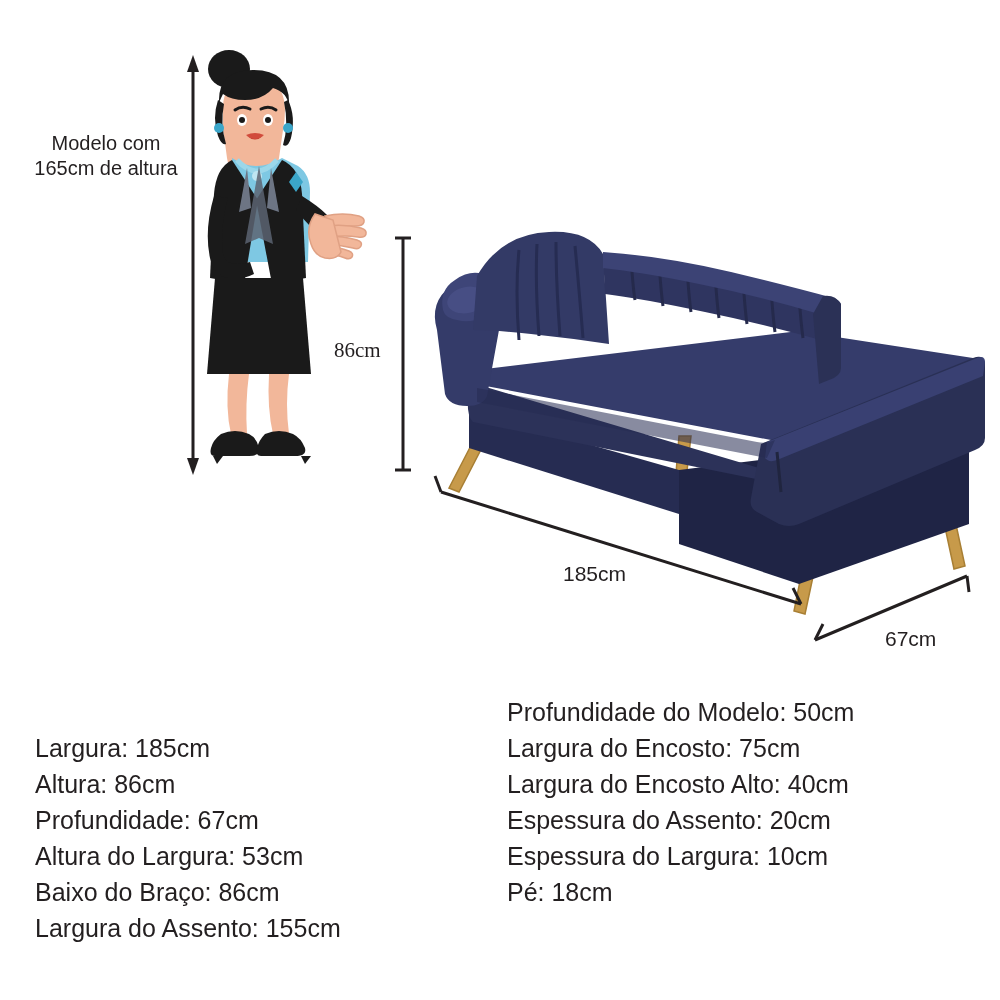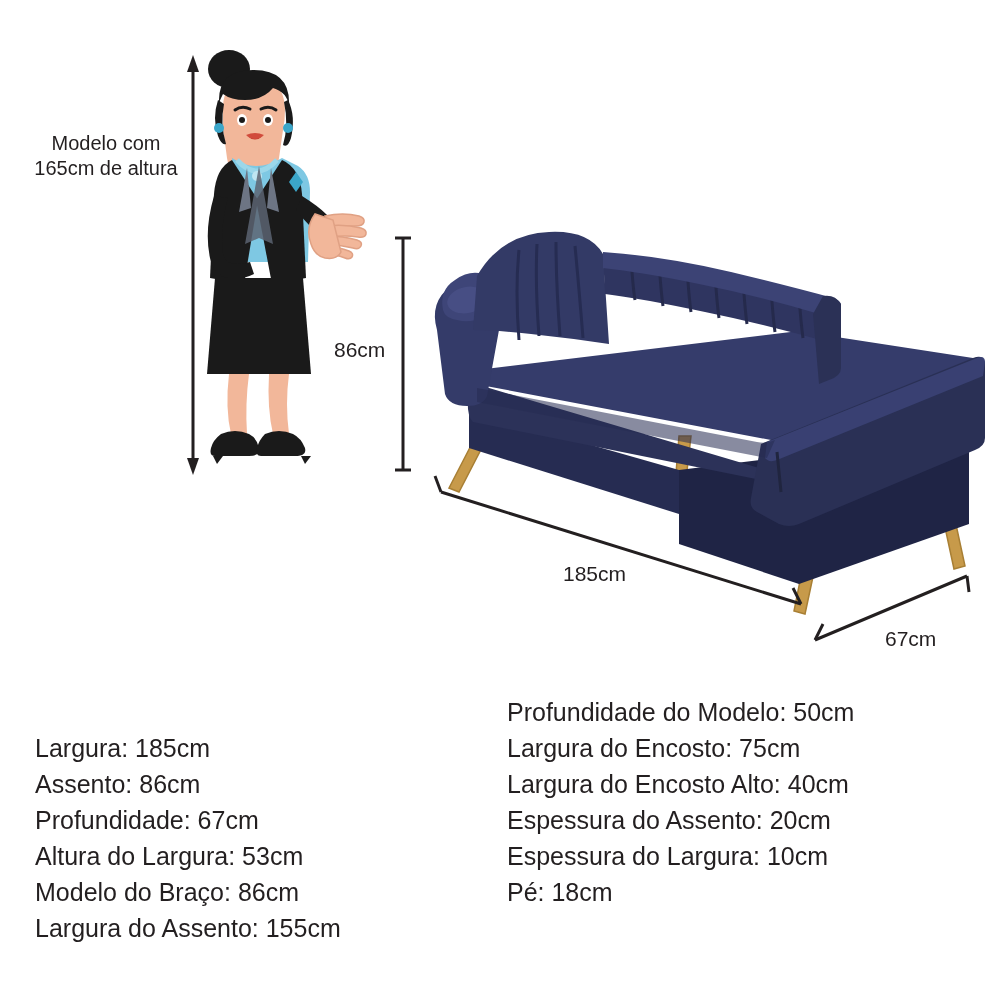--- a/index.html
+++ b/index.html
@@ -33,21 +33,21 @@
     line-height: 25px;
     color: #231f20;
   }
 
   
   .dim-text {
     font-size: 21px;
     color: #231f20;
     white-space: nowrap;
   }
-  .dim-86 { left: 327px; top: 338px; }
+  .dim-86 { left: 327px; top: 338px; font-family: Liberation Serif, serif; }
   .dim-185 { left: 556px; top: 562px; }
   .dim-67 { left: 878px; top: 627px; }
 
   
   .spec-col {
     font-size: 25px;
     line-height: 36px;
     color: #231f20;
     white-space: nowrap;
   }
@@ -210,24 +210,24 @@
     <span>Modelo com</span><br>
     <span>165cm de altura</span>
   </div>
 
   <div class="abs dim-text dim-86">86cm</div>
   <div class="abs dim-text dim-185">185cm</div>
   <div class="abs dim-text dim-67">67cm</div>
 
   <div class="abs spec-col spec-left">
     <span class="spec-line">Largura: 185cm</span>
-    <span class="spec-line">Assento: 86cm</span>
+    <span class="spec-line">Altura: 86cm</span>
     <span class="spec-line">Profundidade: 67cm</span>
     <span class="spec-line">Altura do Largura: 53cm</span>
-    <span class="spec-line">Modelo do Braço: 86cm</span>
+    <span class="spec-line">Baixo do Braço: 86cm</span>
     <span class="spec-line">Largura do Assento: 155cm</span>
   </div>
 
   <div class="abs spec-col spec-right">
     <span class="spec-line">Profundidade do Modelo: 50cm</span>
     <span class="spec-line">Largura do Encosto: 75cm</span>
     <span class="spec-line">Largura do Encosto Alto: 40cm</span>
     <span class="spec-line">Espessura do Assento: 20cm</span>
     <span class="spec-line">Espessura do Largura: 10cm</span>
     <span class="spec-line">Pé: 18cm</span>

